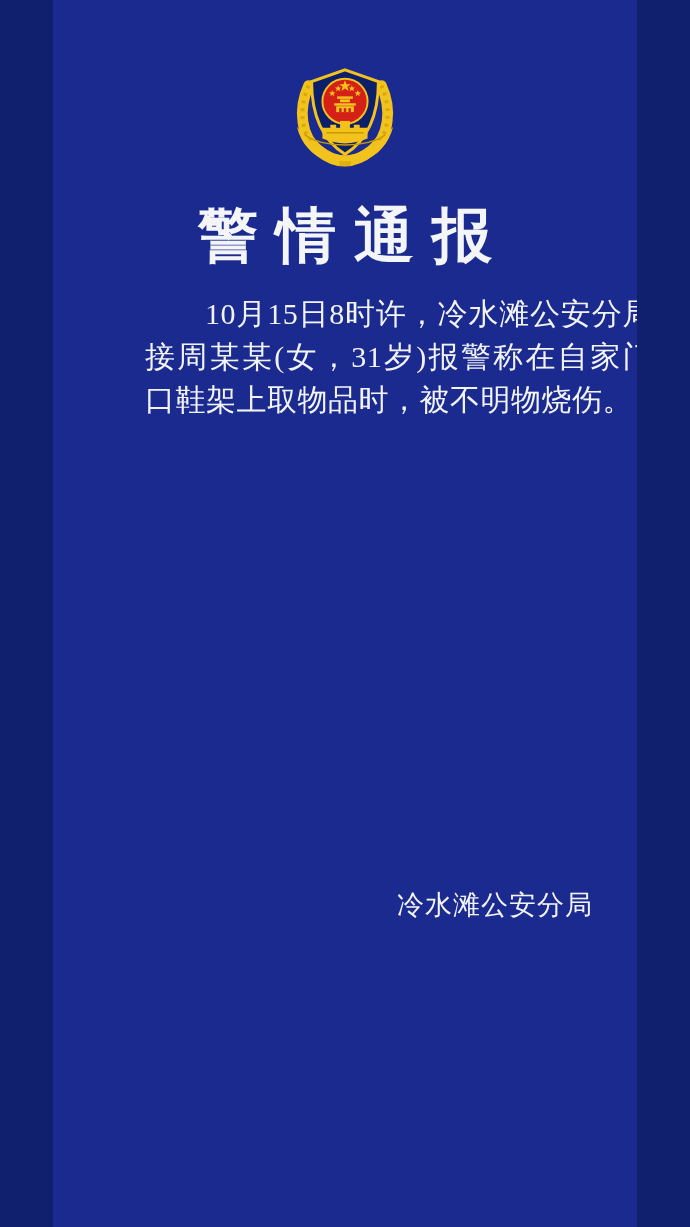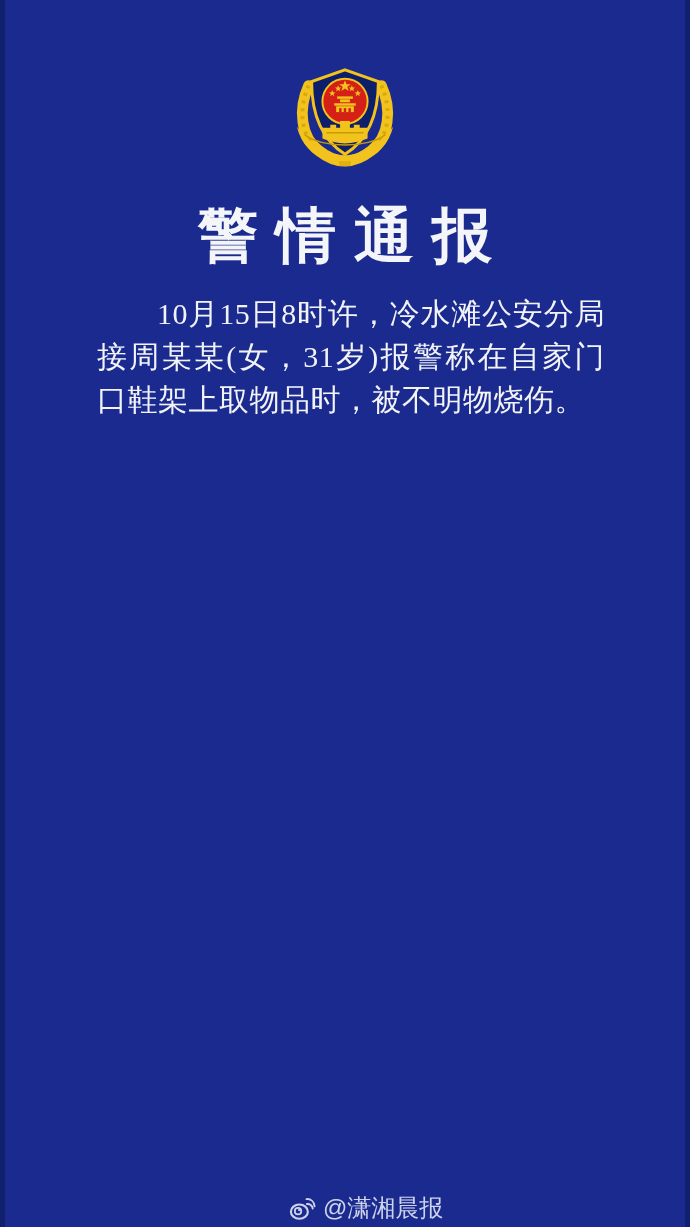--- a/index.html
+++ b/index.html
@@ -1,19 +1,19 @@
 <!DOCTYPE html>
 <html><head>
 <meta charset="utf-8">
 <style>
   html, body { margin: 0; padding: 0; }
   body { background: #10206e; }
   .page {
     position: relative;
-    width: 680px;
+    width: 584px;
     height: 1227px;
     margin: 0 auto;
     background: #1A2A8E;
     overflow: hidden;
     font-family: "Liberation Serif", "DejaVu Serif", serif;
   }
   .emblem {
     position: absolute;
     top: 64px;
     left: 50%;
@@ -114,28 +114,17 @@
     </svg>
   </div>
 
   <h1 class="title">警情通报</h1>
 
   <div class="body-text">
     <p>10月15日8时许，冷水滩公安分局接周某某(女，31岁)报警称在自家门口鞋架上取物品时，被不明物烧伤。</p>
   </div>
 
   <div class="sign-block">
+    <div>冷水滩公安分局</div>
   </div>
 
-  <div class="watermark">
-    <span class="wb-icon">
-      <svg viewBox="0 0 30 28" width="27" height="25">
-        <ellipse cx="11.5" cy="17.5" rx="9.5" ry="8" fill="none" stroke="rgba(236,241,250,0.85)" stroke-width="2.4"></ellipse>
-        <circle cx="10" cy="17" r="3.6" fill="none" stroke="rgba(236,241,250,0.85)" stroke-width="2"></circle>
-        <circle cx="11.2" cy="15.8" r="1.3" fill="rgba(236,241,250,0.85)"></circle>
-        <path d="M20,9 C23,8.5 26,10.5 26.5,14" fill="none" stroke="rgba(236,241,250,0.85)" stroke-width="2.2" stroke-linecap="round"></path>
-        <path d="M21,3.5 C26,3 29.5,6.5 30,11.5" fill="none" stroke="rgba(236,241,250,0.85)" stroke-width="2.2" stroke-linecap="round" transform="translate(-1.5,0)"></path>
-      </svg>
-    </span>
-    <span>@潇湘晨报</span>
-  </div>
 
 </div>
 
 </body></html>

